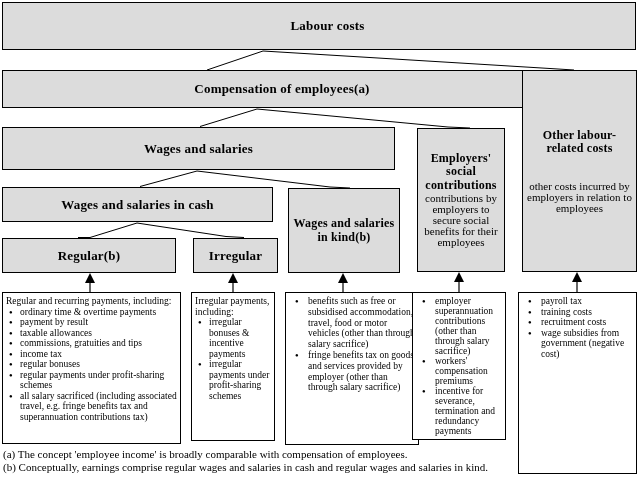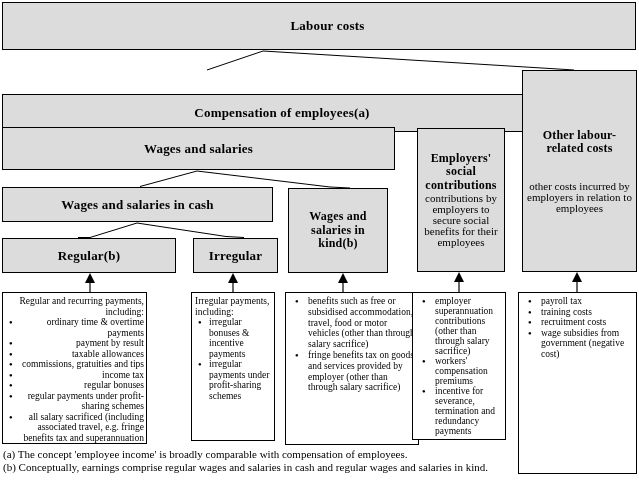--- a/index.html
+++ b/index.html
@@ -115,21 +115,21 @@
     <g>
       <line x1="577" y1="292" x2="577" y2="281" stroke="#000" stroke-width="1.2"></line>
       <polygon points="577,272 572,282 582,282" fill="#000"></polygon>
     </g>
   </svg>
 
   <div class="gbox" style="left:2px; top:2px; width:634px; height:48px;padding-left:20px;">
     <div class="gtitle">Labour costs</div>
   </div>
 
-  <div class="gbox" style="left:2px; top:70px; width:560px; height:38px;margin-top:24px;">
+  <div class="gbox" style="left:2px; top:70px; width:560px; height:38px;">
     <div class="gtitle">Compensation of employees(a)</div>
   </div>
 
   <div class="gbox" style="left:522px; top:70px; width:115px; height:202px;gap:24px;">
     <div class="gtitle sm">Other labour-related costs</div>
     <div class="gsub">other costs incurred by employers in relation to employees</div>
   </div>
 
   <div class="gbox" style="left:2px; top:127px; width:393px; height:43px;">
     <div class="gtitle">Wages and salaries</div>
@@ -137,33 +137,33 @@
 
   <div class="gbox" style="left:417px; top:128px; width:88px; height:144px;">
     <div class="gtitle sm">Employers' social contributions</div>
     <div class="gsub">contributions by employers to secure social benefits for their employees</div>
   </div>
 
   <div class="gbox" style="left:2px; top:187px; width:271px; height:35px;">
     <div class="gtitle">Wages and salaries in cash</div>
   </div>
 
-  <div class="gbox" style="left:288px; top:188px; width:100px; height:85px;">
+  <div class="gbox" style="left:288px; top:188px; width:112px; height:85px;">
     <div class="gtitle sm">Wages and salaries in kind(b)</div>
   </div>
 
   <div class="gbox" style="left:2px; top:238px; width:174px; height:35px;">
     <div class="gtitle">Regular(b)</div>
   </div>
 
   <div class="gbox" style="left:193px; top:238px; width:85px; height:35px;">
     <div class="gtitle">Irregular</div>
   </div>
 
-  <div class="dbox" style="left:2px; top:292px; width:145px; height:152px;text-align:right;">
+  <div class="dbox" style="left:2px; top:292px; width:179px; height:152px;">
     <div class="d-intro">Regular and recurring payments, including:</div>
     <ul class="d-items">
       <li>ordinary time &amp; overtime payments</li>
       <li>payment by result</li>
       <li>taxable allowances</li>
       <li>commissions, gratuities and tips</li>
       <li>income tax</li>
       <li>regular bonuses</li>
       <li>regular payments under profit-sharing schemes</li>
       <li>all salary sacrificed (including associated travel, e.g. fringe benefits tax and superannuation contributions tax)</li>

